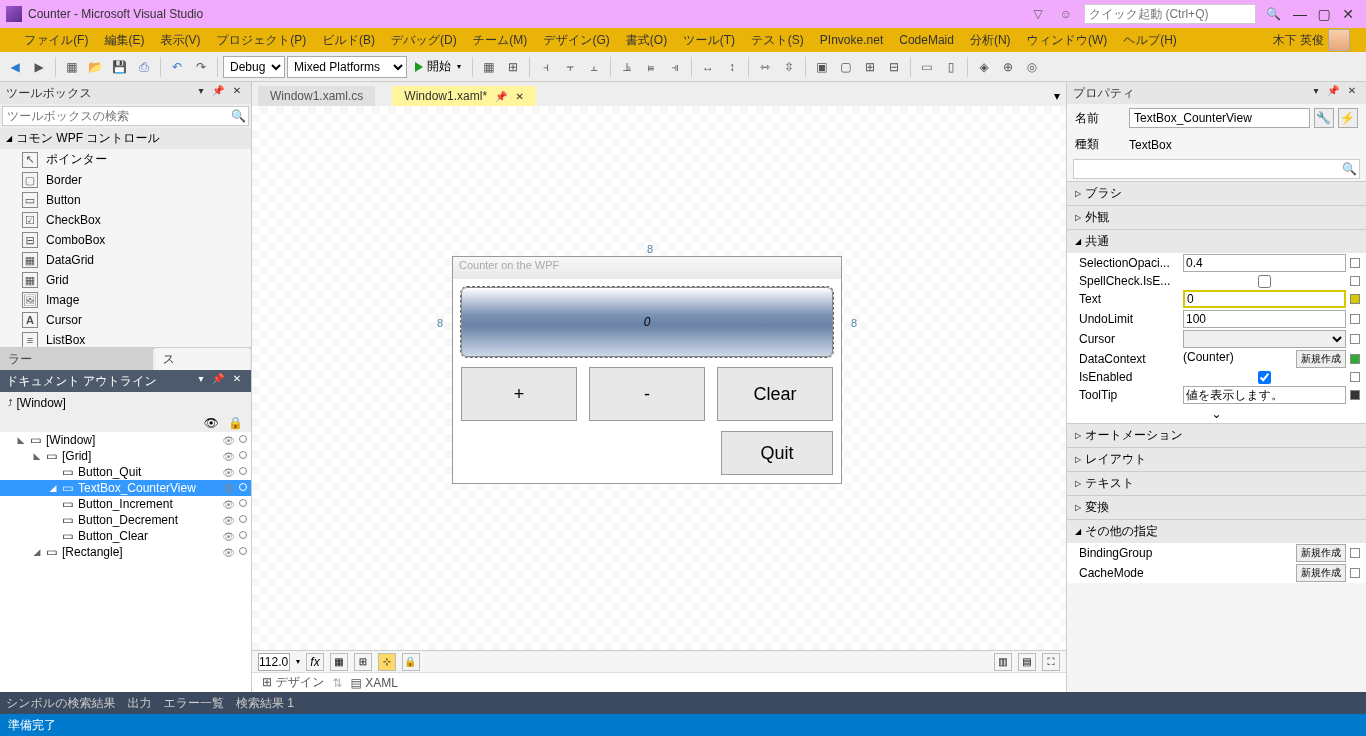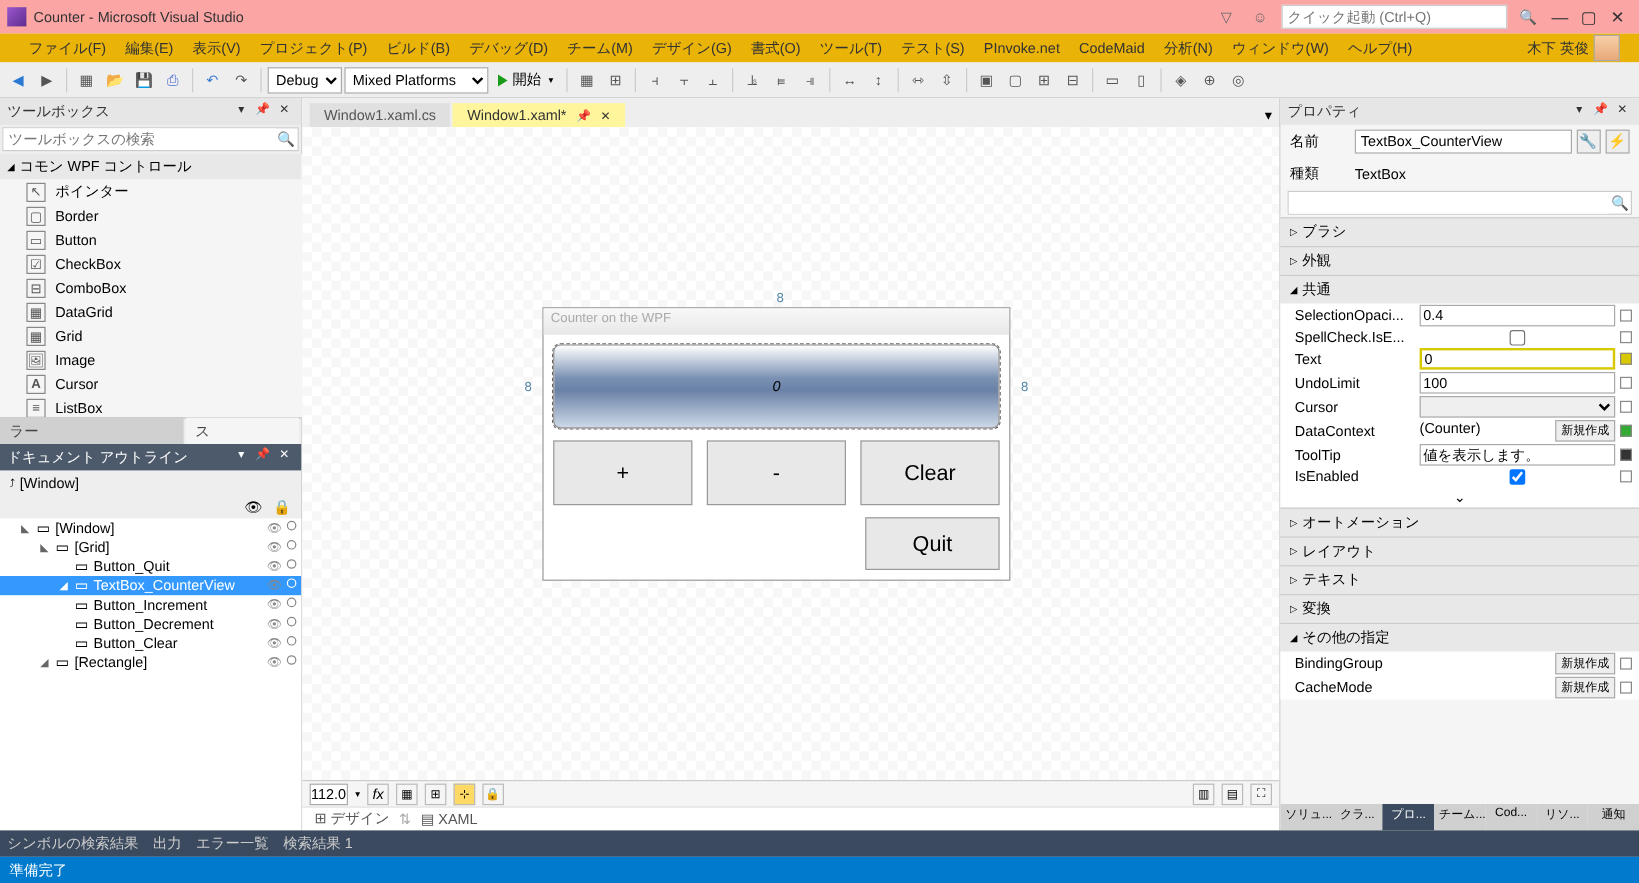--- a/index.html
+++ b/index.html
@@ -1,22 +1,22 @@
 <!DOCTYPE html>
 <html><head>
 <meta charset="utf-8">
 <style>
 * { margin:0; padding:0; box-sizing:border-box; font-family:"Segoe UI","Meiryo UI",sans-serif; font-size:12px; }
 body { width:1366px; height:736px; background:#eee; overflow:hidden; display:flex; flex-direction:column; }
-.titlebar { height:28px; background:#fca5a5; display:flex; align-items:center; padding:0 6px; }
+.titlebar { height:28px; background:#f0abfc; display:flex; align-items:center; padding:0 6px; }
 .titlebar .icon-vs { width:16px; height:16px; background:linear-gradient(135deg,#9a57cc,#5e2c8e); margin-right:6px; }
 .titlebar .title { flex:0 0 auto; color:#333; }
 .titlebar .spacer { flex:1; }
 .titlebar .tb-icon { width:20px; height:20px; margin:0 4px; color:#666; text-align:center; line-height:20px; cursor:pointer; }
-.titlebar input { height:20px; width:188px; border:1px solid #ccc; padding:4px 4px; margin:0 4px; }
+.titlebar input { height:20px; width:172px; border:1px solid #ccc; padding:4px 4px; margin:0 4px; }
 .titlebar .win-btn { width:24px; text-align:center; font-size:14px; color:#333; cursor:pointer; }
 .menubar { height:24px; background:#eab308; display:flex; align-items:center; padding:0 16px; }
 .menubar .m { padding:2px 8px; color:#333; cursor:pointer; }
 .menubar .spacer { flex:1; }
 .menubar .user { color:#333; padding-right:4px; }
 .menubar .avatar { width:22px; height:22px; background:linear-gradient(#f7cfa8,#e8a878); border:1px solid #aaa; }
 .toolbar { height:30px; background:#eeeeee; border-bottom:1px solid #ccc; display:flex; align-items:center; padding:0 4px; gap:2px; }
 .toolbar .sep { width:1px; height:20px; background:#ccc; margin:0 3px; }
 .toolbar .tbtn { width:22px; height:22px; display:flex; align-items:center; justify-content:center; color:#555; cursor:pointer; border:1px solid transparent; }
 .toolbar select { height:22px; border:1px solid #aaa; background:#fff; padding:0 2px; }
@@ -46,21 +46,21 @@
 .ol-row .ind { display:inline-block; }
 .ol-row .exp { width:10px; text-align:center; color:#666; font-size:9px; }
 .ol-row.sel .exp { color:#fff; }
 .ol-row .ric { margin-left:auto; display:flex; gap:4px; }
 .ol-row .eye { font-size:10px; color:#888; }
 .ol-row .dot { width:8px;height:8px;border:1px solid #888;border-radius:50%; }
 .ol-row.sel .dot { border-color:#fff; }
 
 .center { flex:1; display:flex; flex-direction:column; background:#fff; min-width:0; }
 .doc-tabs { height:24px; background:#eee; display:flex; align-items:flex-end; padding-left:6px; }
-.doc-tab { padding:3px 12px; background:#e0e0e0; color:#555; margin-right:2px; cursor:pointer; position:relative; }
+.doc-tab { padding:3px 12px; background:#e0e0e0; color:#555; margin-right:17px; cursor:pointer; position:relative; }
 .doc-tab.active { background:#fff59d; color:#333; }
 .doc-tab .x { margin-left:8px; font-size:10px; }
 .designer { flex:1; position:relative; overflow:auto; background:repeating-conic-gradient(#fff 0% 25%, #f7f7f7 0% 50%) 0/16px 16px; }
 .window-frame { position:absolute; left:200px; top:150px; width:390px; border:1px solid #999; background:#fff; }
 .wf-title { height:22px; background:linear-gradient(#f8f8f8,#e8e8e8); padding:2px 6px; color:#aaa; font-size:11px; }
 .wf-body { padding:8px; }
 .counter-disp { height:70px; background:linear-gradient(#fff,#7a91b3 40%,#6a82a6 55%,#cdd8e8); border:1px solid #888; border-radius:6px; display:flex; align-items:center; justify-content:center; font-size:40px; font-family:Georgia,serif; font-style:italic; position:relative; }
 .counter-disp.sel { outline:1px dashed #666; }
 .btn-row { display:flex; gap:12px; margin-top:10px; }
 .wbtn { flex:1; height:54px; background:#e8e8e8; border:1px solid #999; display:flex; align-items:center; justify-content:center; font-size:18px; cursor:pointer; }
@@ -464,29 +464,29 @@
         </div>
       <div class="prop-row">
           <span>DataContext</span>
           <div style="display:flex;gap:2px">
             <span style="flex:1">(Counter)</span>
             <button class="btn-new">新規作成</button>
           </div>
           <div class="sq g"></div>
         </div>
       <div class="prop-row">
+          <span>IsEnabled</span>
+          <input type="checkbox" checked="" style="">
+          <div class="sq"></div>
+        </div>
+      <div class="prop-row">
           <span>ToolTip</span>
           <input type="text" value="値を表示します。" style="">
           <div class="sq k"></div>
         </div>
-      <div class="prop-row">
-          <span>IsEnabled</span>
-          <input type="checkbox" checked="" style="">
-          <div class="sq"></div>
-        </div>
       <div class="more-row">⌄</div>
     </div>
     <div class="prop-cat">
         <span class="caret">▷</span>
         <span>オートメーション</span>
       </div>
     <div class="prop-cat">
         <span class="caret">▷</span>
         <span>レイアウト</span>
       </div>
@@ -508,29 +508,20 @@
           <button class="btn-new" style="margin-left:auto">新規作成</button>
           <div class="sq"></div>
         </div>
       <div class="prop-row">
           <span>CacheMode</span>
           <button class="btn-new" style="margin-left:auto">新規作成</button>
           <div class="sq"></div>
         </div>
     </div>
     <div style="flex:1"></div>
-    <div class="right-tabs">
-      <div class="rt">ソリュ...</div>
-      <div class="rt">クラ...</div>
-      <div class="rt active">プロ...</div>
-      <div class="rt">チーム...</div>
-      <div class="rt">Cod...</div>
-      <div class="rt">リソ...</div>
-      <div class="rt">通知</div>
-    </div>
   </div>
 </div>
 
 <div class="bottom-tabs">
   <span>シンボルの検索結果</span>
   <span>出力</span>
   <span>エラー一覧</span>
   <span>検索結果 1</span>
 </div>
 <div class="status">

